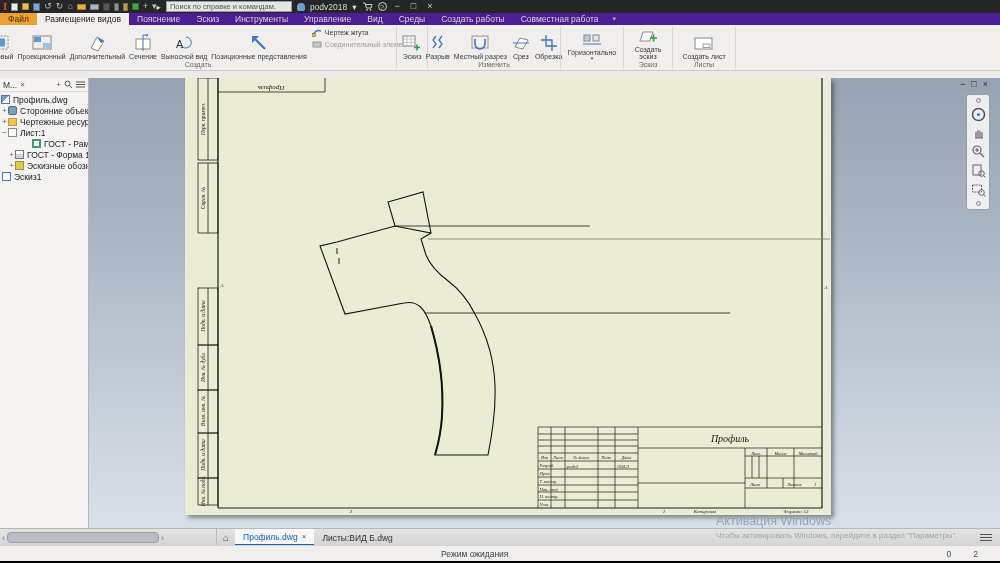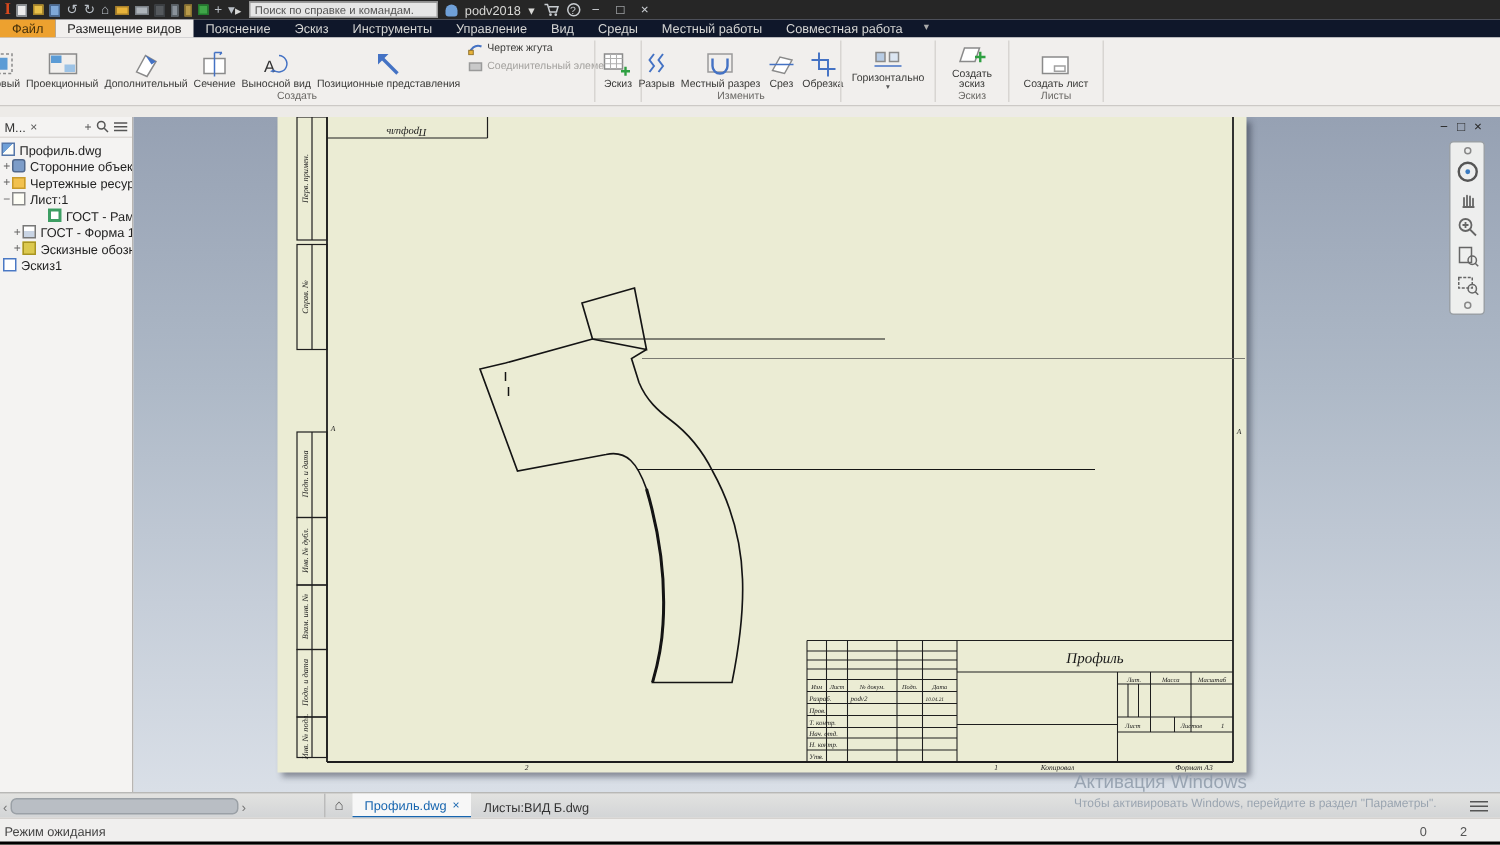--- a/index.html
+++ b/index.html
@@ -23,21 +23,21 @@
   .apptitle{flex:1 1 auto;text-align:center;color:#E4E4E2;white-space:nowrap;overflow:hidden;}
   .tbright{display:flex;align-items:center;gap:5px;padding-right:4px;flex:0 0 auto;}
   .searchbox{width:118px;height:9px;background:#E6E6E6;border:1px solid #9A9A9A;font-size:7.5px;
              color:#333;padding:0 3px;font-family:"Liberation Sans",sans-serif;}
   .searchbox::placeholder{color:#555;}
   .person{display:inline-block;width:8px;height:8px;border-radius:50% 50% 2px 2px;background:#6FA0D8;}
   .helpc{display:inline-block;width:9px;height:9px;border:1px solid #C9CDD1;border-radius:50%;
          color:#C9CDD1;font-size:7px;line-height:9px;text-align:center;box-sizing:border-box;}
   .winbtn{color:#C9CDD1;font-size:9px;padding:0 3px;line-height:13px;}
   
-  .tabrow{position:absolute;left:0;top:13px;width:100%;height:12px;background:#0f172a;
+  .tabrow{position:absolute;left:0;top:13px;width:100%;height:12px;background:#4c1d95;
           display:flex;align-items:stretch;font-size:8.5px;}
   .rtab{color:#D6D6D4;line-height:12px;padding:0 8px;white-space:nowrap;}
   .rtab.file{background:#EDA12F;color:#45300A;}
   .rtab.active{background:#F1EFED;color:#1B1B1B;}
   .tabrow .tail{color:#AAA;font-size:7px;line-height:12px;padding-left:6px;}
   
   .ribbon{position:absolute;left:0;top:25px;width:100%;height:45px;background:#F1EFED;
           border-bottom:1px solid #CCC9C6;display:flex;align-items:stretch;}
   .rgroup{display:flex;flex-direction:column;flex:0 0 auto;}
   .rbuttons{flex:1 1 auto;display:flex;align-items:stretch;justify-content:center;padding-top:1px;}
@@ -94,21 +94,21 @@
   .thumb{width:150px;height:9px;background:#B9BEC4;border:1px solid #9AA0A6;border-radius:4px;}
   .homei{color:#555;font-size:10px;line-height:17px;padding:0 6px;border-left:1px solid #BBB;}
   .dtab{display:flex;align-items:center;gap:4px;padding:0 8px;color:#333;}
   .dtab.active{background:#F7F7F7;color:#1765AF;border-bottom:2px solid #1765AF;box-sizing:border-box;}
   .dtab .x{font-size:8px;}
   .tbsp{flex:1;}
   .burger{width:12px;margin:5px 8px 0 0;}
   .burger div{height:1px;background:#555;margin-bottom:2px;}
   .statusbar{position:absolute;left:0;top:545px;width:100%;height:15px;background:#F0EFEE;
              border-top:1px solid #D5D2CF;display:flex;align-items:center;font-size:8.5px;color:#444;z-index:20;}
-  .statusbar .mode{padding-left:3px;flex:1;}
+  .statusbar .mode{padding-left:3px;flex:1;text-align:center;}
   .statusbar .num{padding-right:22px;color:#555;}
   .blackstrip{position:absolute;left:0;top:560px;width:100%;height:3px;background:#000;}
   
   .gosttext{font-family:"Liberation Serif",serif;font-style:italic;fill:#1A1A1A;}
 </style>
 </head>
 <body>
 
 <div class="screen">
 
@@ -150,21 +150,21 @@
 
   <div class="tabrow">
     <span class="rtab file">Файл</span>
     <span class="rtab active">Размещение видов</span>
     <span class="rtab">Пояснение</span>
     <span class="rtab">Эскиз</span>
     <span class="rtab">Инструменты</span>
     <span class="rtab">Управление</span>
     <span class="rtab">Вид</span>
     <span class="rtab">Среды</span>
-    <span class="rtab">Местный работы</span>
+    <span class="rtab">Создать работы</span>
     <span class="rtab">Совместная работа</span>
     <span class="tail">▾</span>
   </div>
 
   <div class="ribbon">
     <div class="rgroup" style="width:396px">
       <div class="rbuttons">
         <div class="rbtn">
           <svg width="22" height="18">
             <rect x="2" y="2" width="18" height="13" fill="none" stroke="#8A8A8A" stroke-dasharray="2,1.5"></rect>

